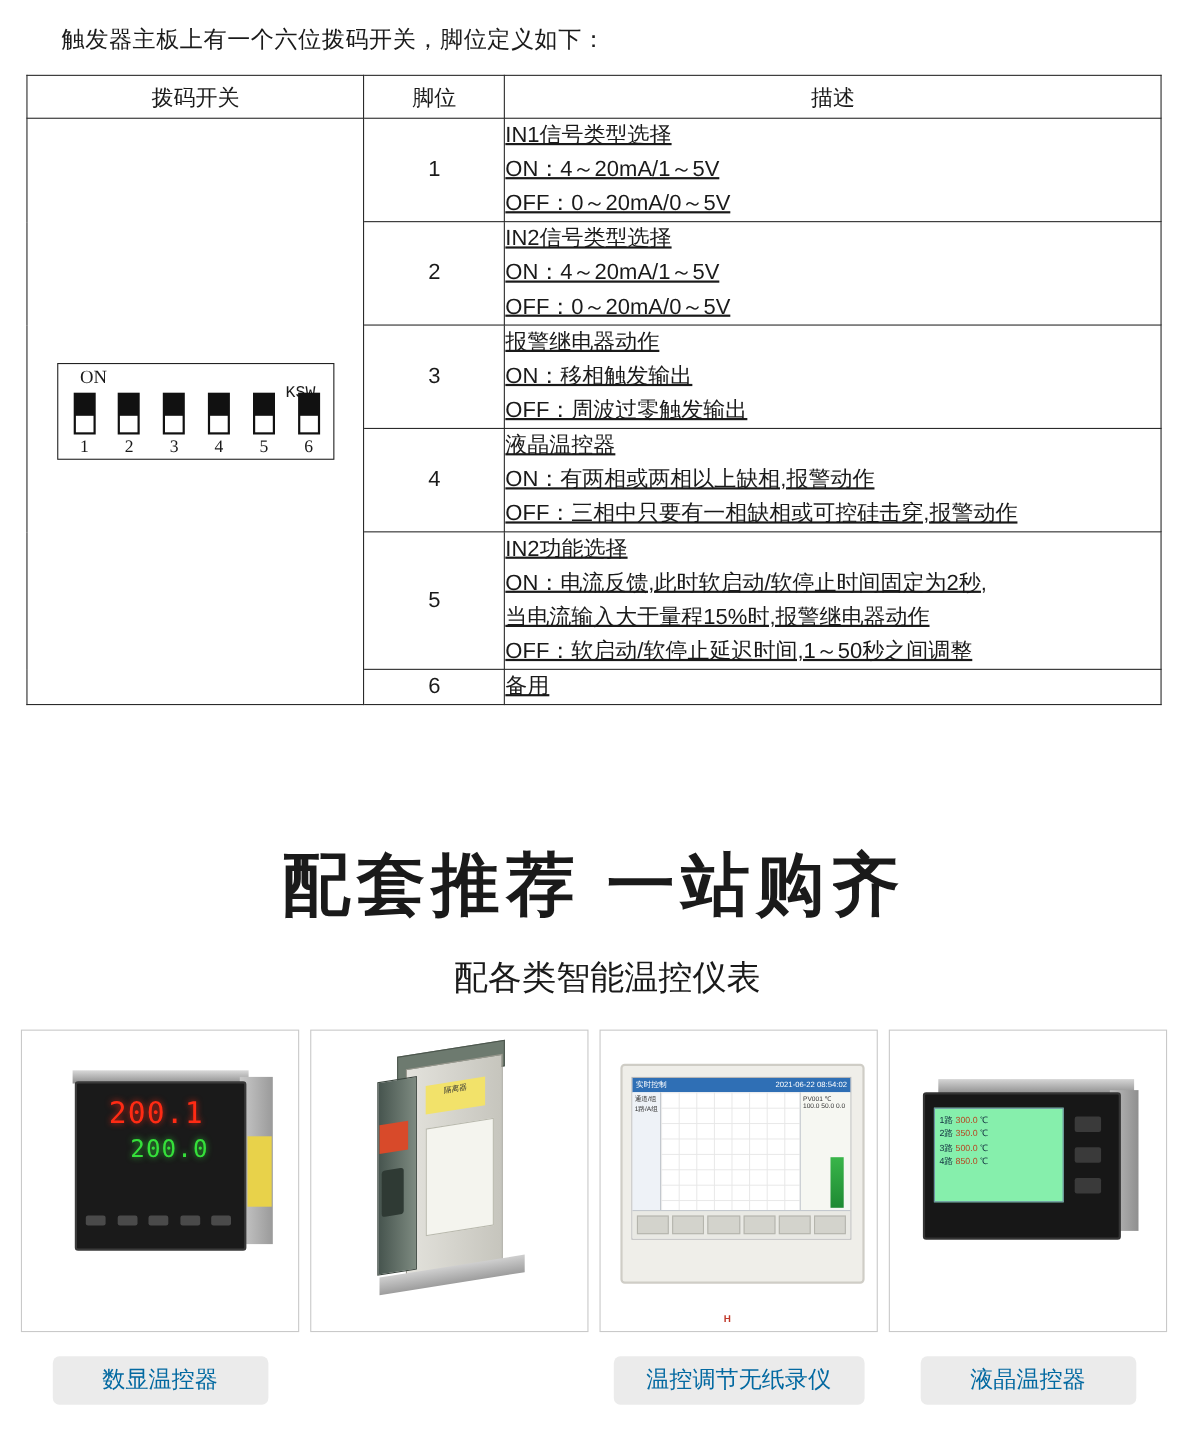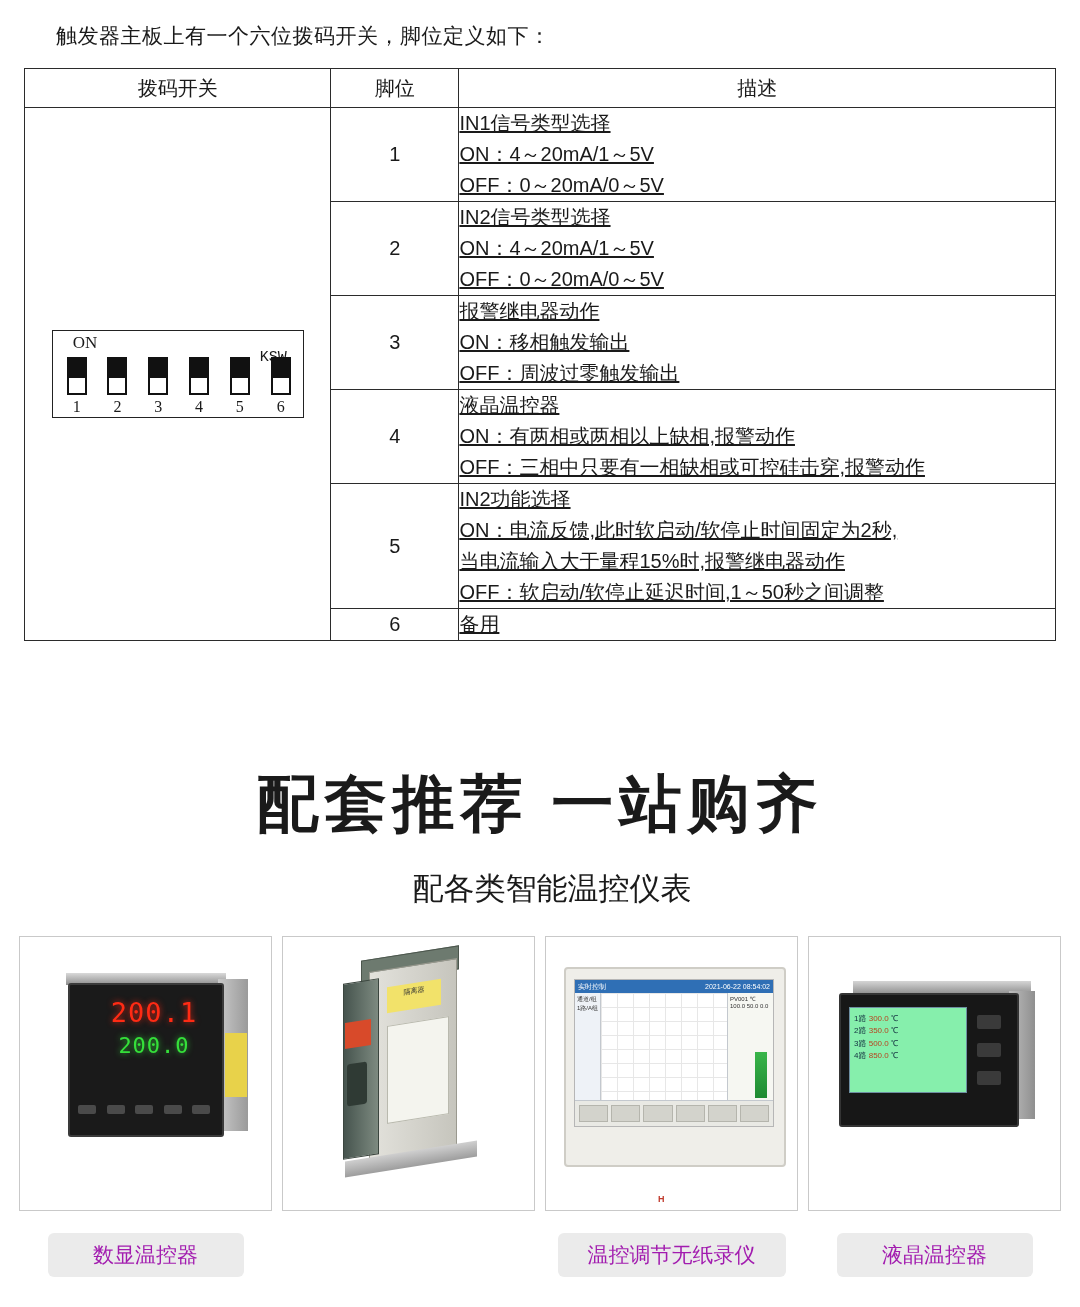--- a/index.html
+++ b/index.html
@@ -160,21 +160,21 @@
     overflow: hidden;
   }
   .caption {
     margin: 22px auto 0 auto;
     background: #ebebeb;
     border-radius: 6px;
     height: 44px;
     line-height: 44px;
     text-align: center;
     font-size: 21px;
-    color: #a21caf;
+    color: #0369a1;
     width: 196px;
   }
   .card:nth-child(3) .caption { width: 228px; }
 
   
   .p1-body {
     position: absolute; left: 48px; top: 46px; width: 152px; height: 150px;
     background: #1a1a1a; border: 2px solid #3a3a3a; border-radius: 3px;
   }
   .p1-top {
@@ -183,21 +183,21 @@
   }
   .p1-right {
     position: absolute; left: 198px; top: 42px; width: 30px; height: 152px;
     background: linear-gradient(90deg,#c9c9c9,#9a9a9a);
   }
   .p1-term {
     position: absolute; left: 205px; top: 96px; width: 22px; height: 64px;
     background: #e8d24a;
   }
   .p1-red {
-    position: absolute; left: 74px; top: 60px; width: 120px;
+    position: absolute; left: 62px; top: 60px; width: 120px;
     color: #ff2b14; font-family: "DejaVu Sans Mono", monospace;
     font-size: 27px; letter-spacing: 1px; text-align: center;
     text-shadow: 0 0 6px rgba(255,40,20,.8);
   }
   .p1-green {
     position: absolute; left: 74px; top: 96px; width: 120px;
     color: #35e03a; font-family: "DejaVu Sans Mono", monospace;
     font-size: 22px; letter-spacing: 1px; text-align: center;
     text-shadow: 0 0 6px rgba(50,220,60,.8);
   }

